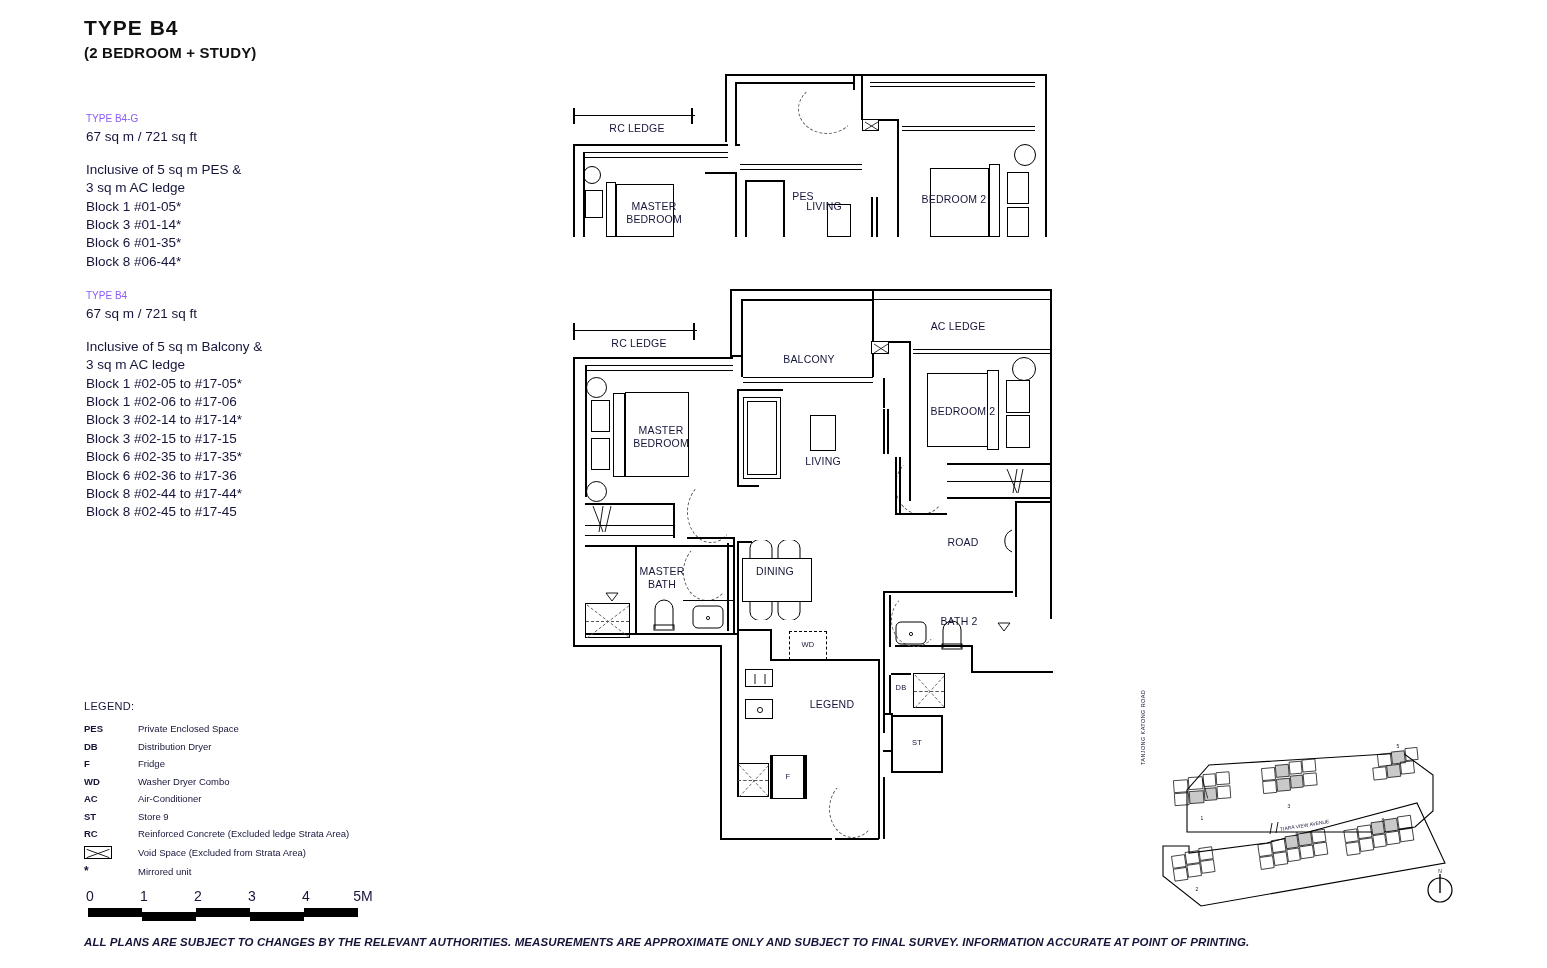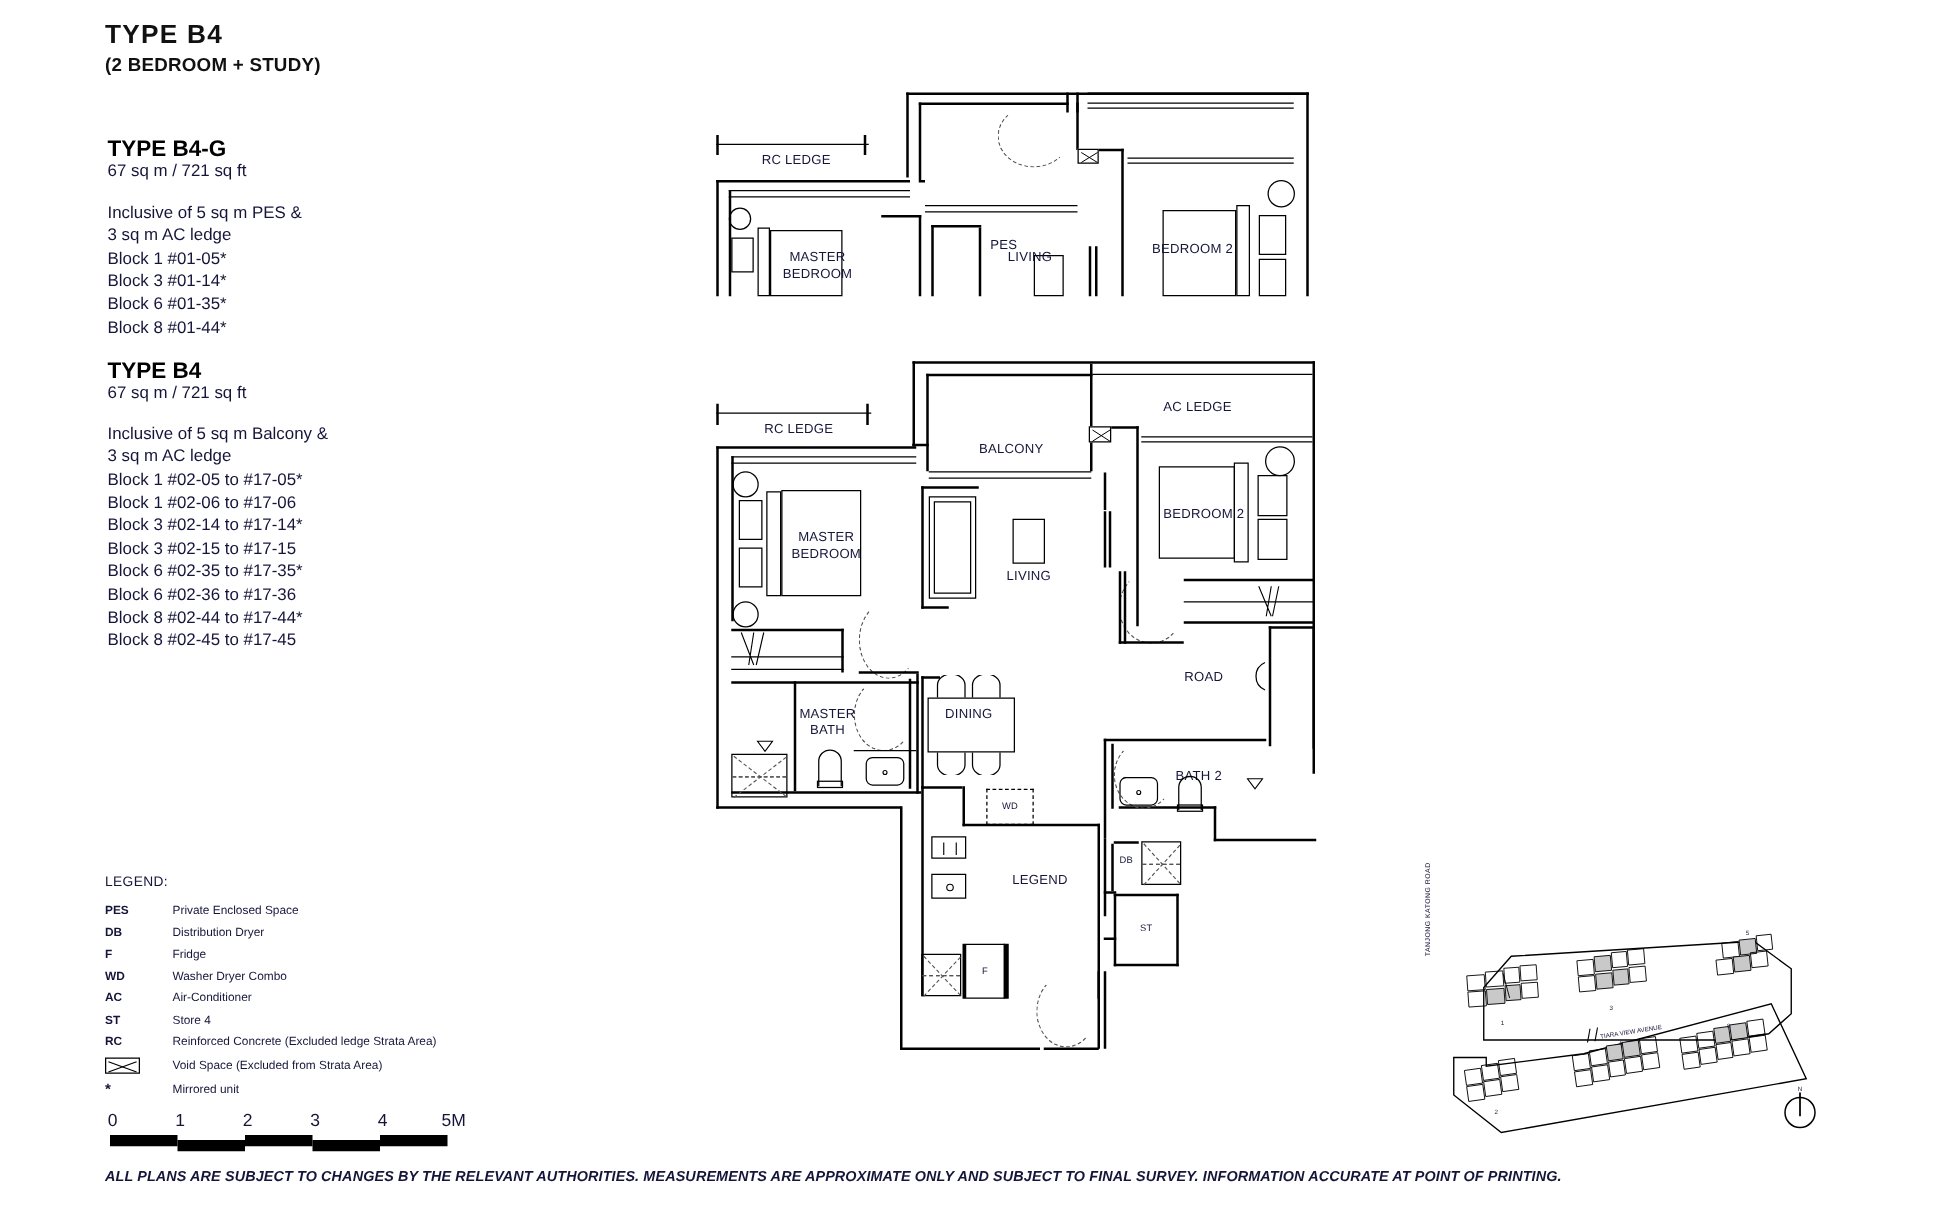--- a/index.html
+++ b/index.html
@@ -10,21 +10,21 @@
   }
   .abs{position:absolute;}
 
   
   #title-block{left:84px;top:16px;}
   #title-main{font-size:21px;font-weight:bold;letter-spacing:1px;color:#111;}
   #title-sub{font-size:15px;font-weight:bold;letter-spacing:0.2px;color:#111;margin-top:4px;}
 
   
   .spec-block{font-size:13.5px;line-height:18.4px;color:#15153a;}
-  .spec-head{font-weight:bold;font-size:18px;color:#000000;}
+  .spec-head{font-weight:normal;font-size:10px;color:#8b5cf6;}
   .spec-gap{height:14px;}
   .spec-line{white-space:pre;}
 
   
   #legend{left:84px;top:700px;font-size:10px;color:#15153a;}
   #legend-title{font-size:11px;letter-spacing:0.3px;margin-bottom:8px;}
   .legend-row{display:flex;align-items:center;height:17.5px;}
   .legend-key{width:54px;font-size:9.5px;font-weight:bold;}
   .legend-val{font-size:9.5px;}
   .void-icon{width:26px;height:11px;border:1.6px solid #000;position:relative;background:#fff;}
@@ -76,21 +76,21 @@
 
 <div class="abs spec-block" style="left:86px;top:110px;">
   <div class="spec-head">TYPE B4-G</div>
   <div class="spec-line">67 sq m / 721 sq ft</div>
   <div class="spec-gap"></div>
   <div class="spec-line">Inclusive of 5 sq m PES &amp;</div>
   <div class="spec-line">3 sq m AC ledge</div>
   <div class="spec-line">Block 1 #01-05*</div>
   <div class="spec-line">Block 3 #01-14*</div>
   <div class="spec-line">Block 6 #01-35*</div>
-  <div class="spec-line">Block 8 #01-44*</div>
+  <div class="spec-line">Block 8 #06-44*</div>
 </div>
 
 <div class="abs spec-block" style="left:86px;top:287px;">
   <div class="spec-head">TYPE B4</div>
   <div class="spec-line">67 sq m / 721 sq ft</div>
   <div class="spec-gap"></div>
   <div class="spec-line">Inclusive of 5 sq m Balcony &amp;</div>
   <div class="spec-line">3 sq m AC ledge</div>
   <div class="spec-line">Block 1 #02-05 to #17-05*</div>
   <div class="spec-line">Block 1 #02-06 to #17-06</div>
@@ -120,21 +120,21 @@
   <div class="legend-row">
     <div class="legend-key">WD</div>
     <div class="legend-val">Washer Dryer Combo</div>
   </div>
   <div class="legend-row">
     <div class="legend-key">AC</div>
     <div class="legend-val">Air-Conditioner</div>
   </div>
   <div class="legend-row">
     <div class="legend-key">ST</div>
-    <div class="legend-val">Store 4</div>
+    <div class="legend-val">Store 9</div>
   </div>
   <div class="legend-row">
     <div class="legend-key">RC</div>
     <div class="legend-val">Reinforced Concrete (Excluded ledge Strata Area)</div>
   </div>
   <div class="legend-row" style="height:20px;">
     <div class="legend-key">
       <div class="void-icon"></div>
     </div>
     <div class="legend-val">Void Space (Excluded from Strata Area)</div>

